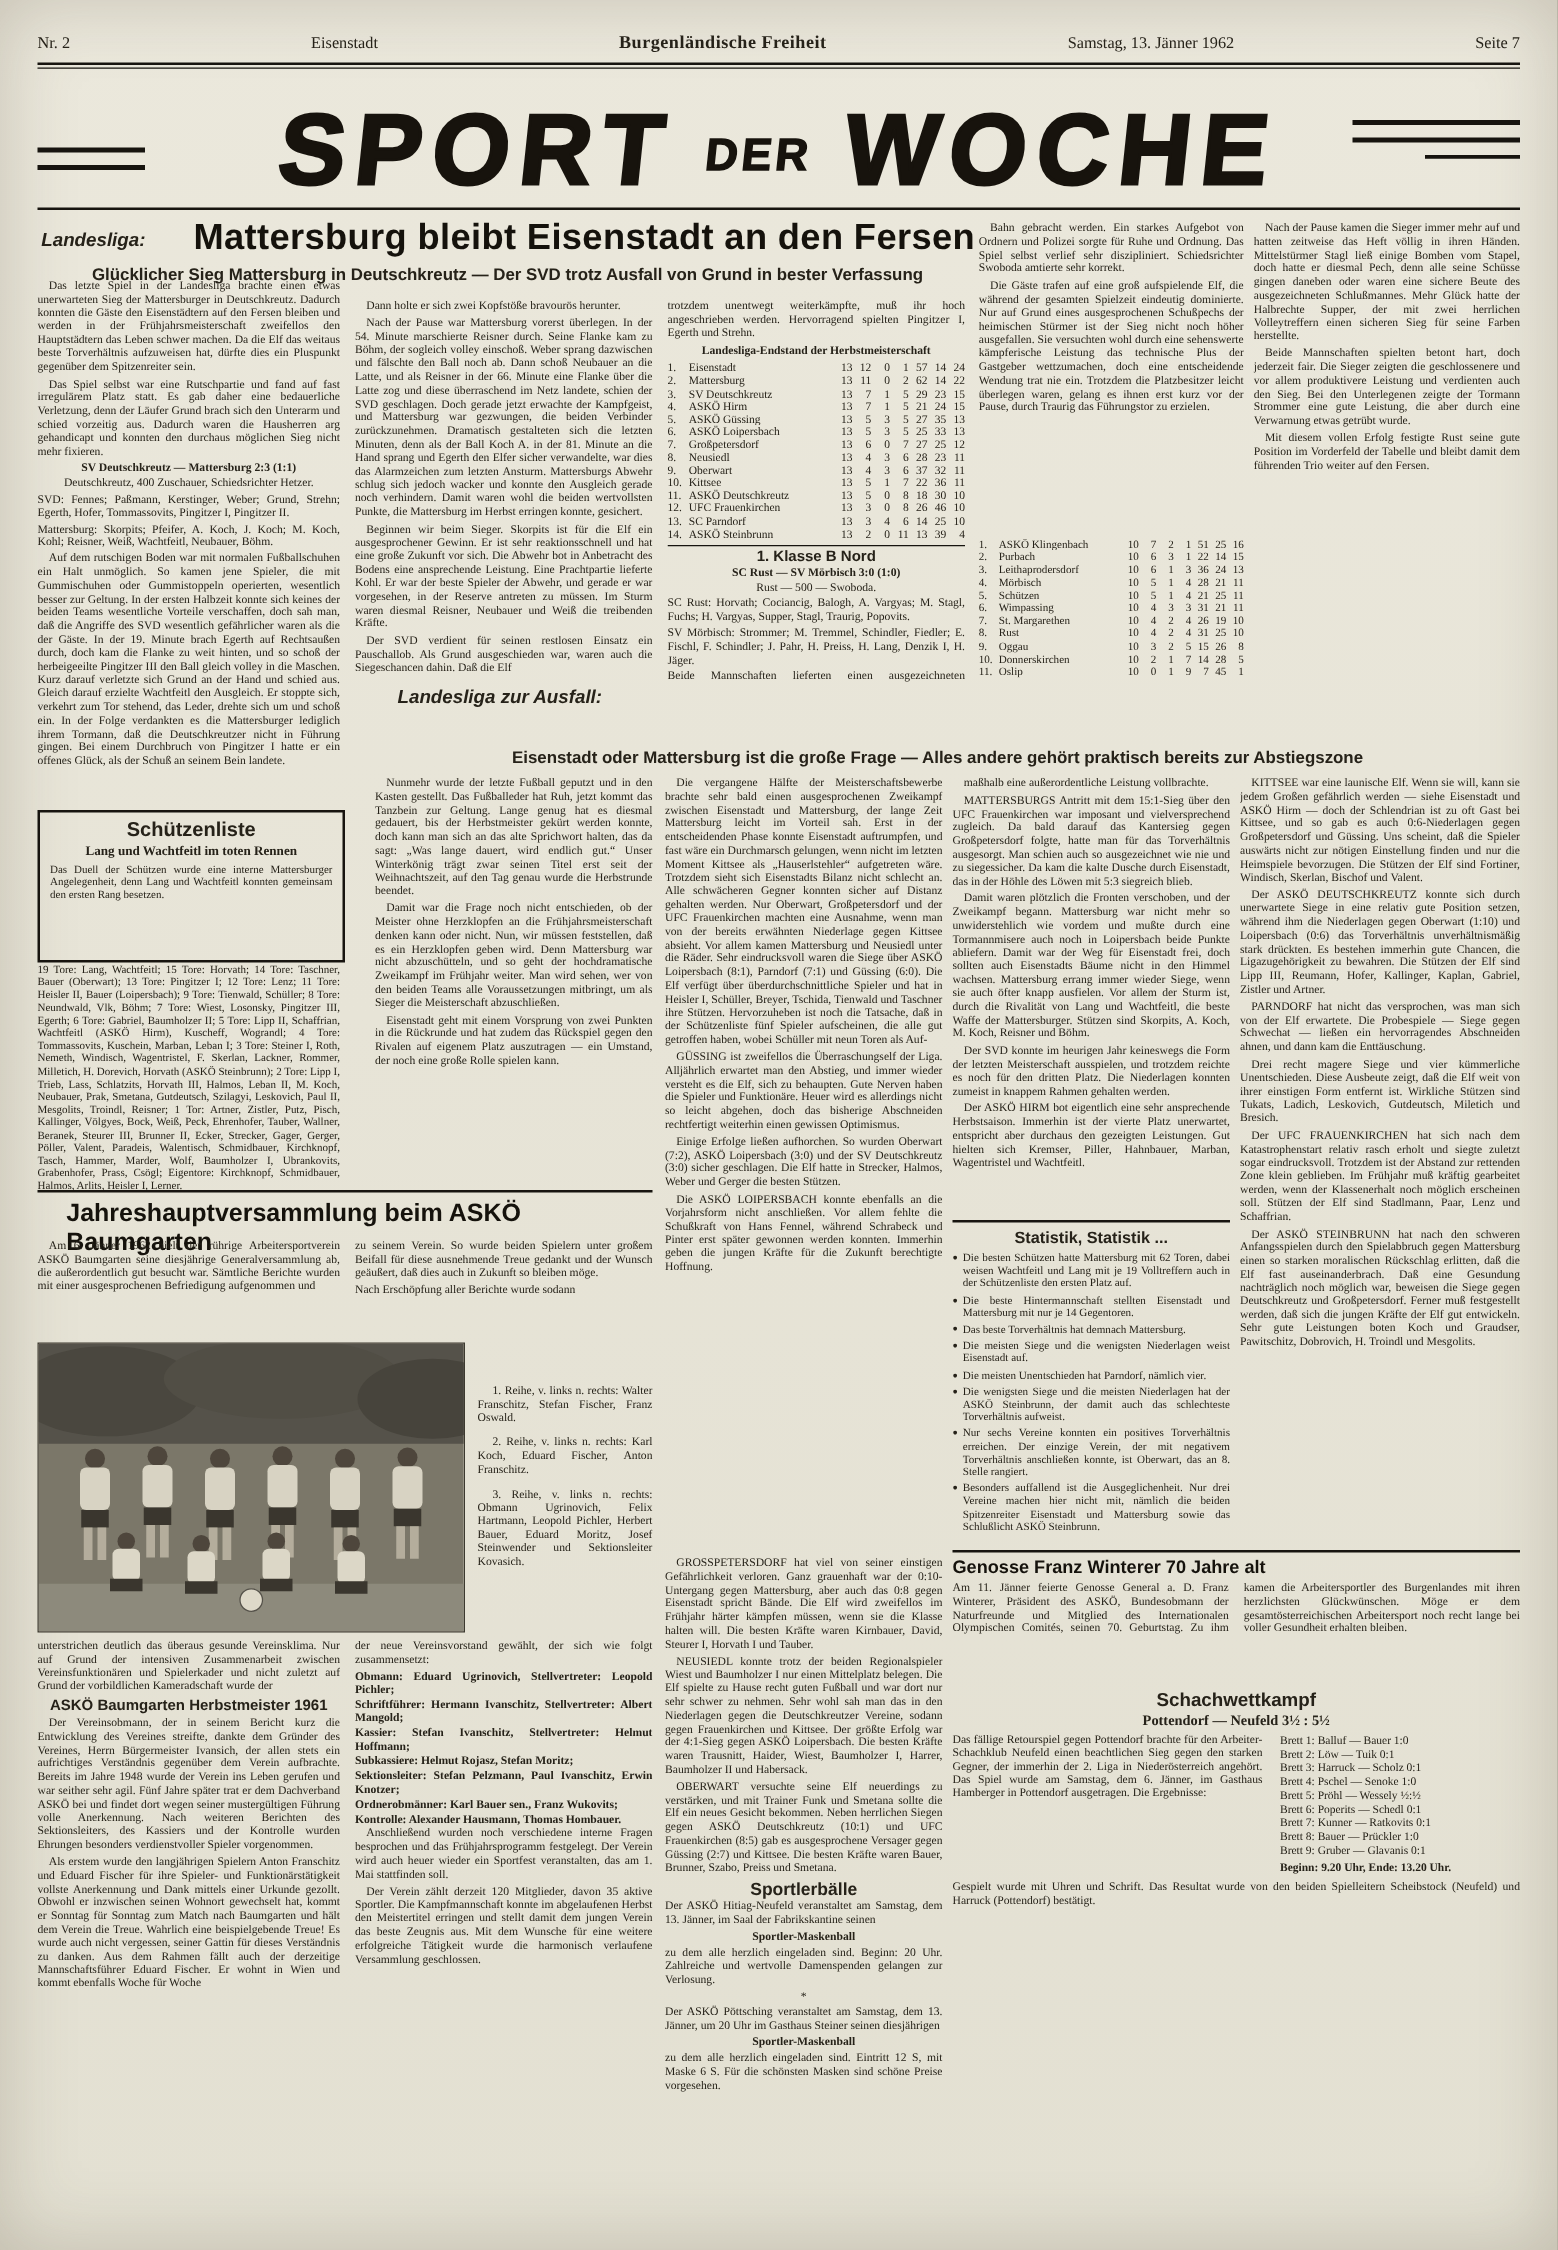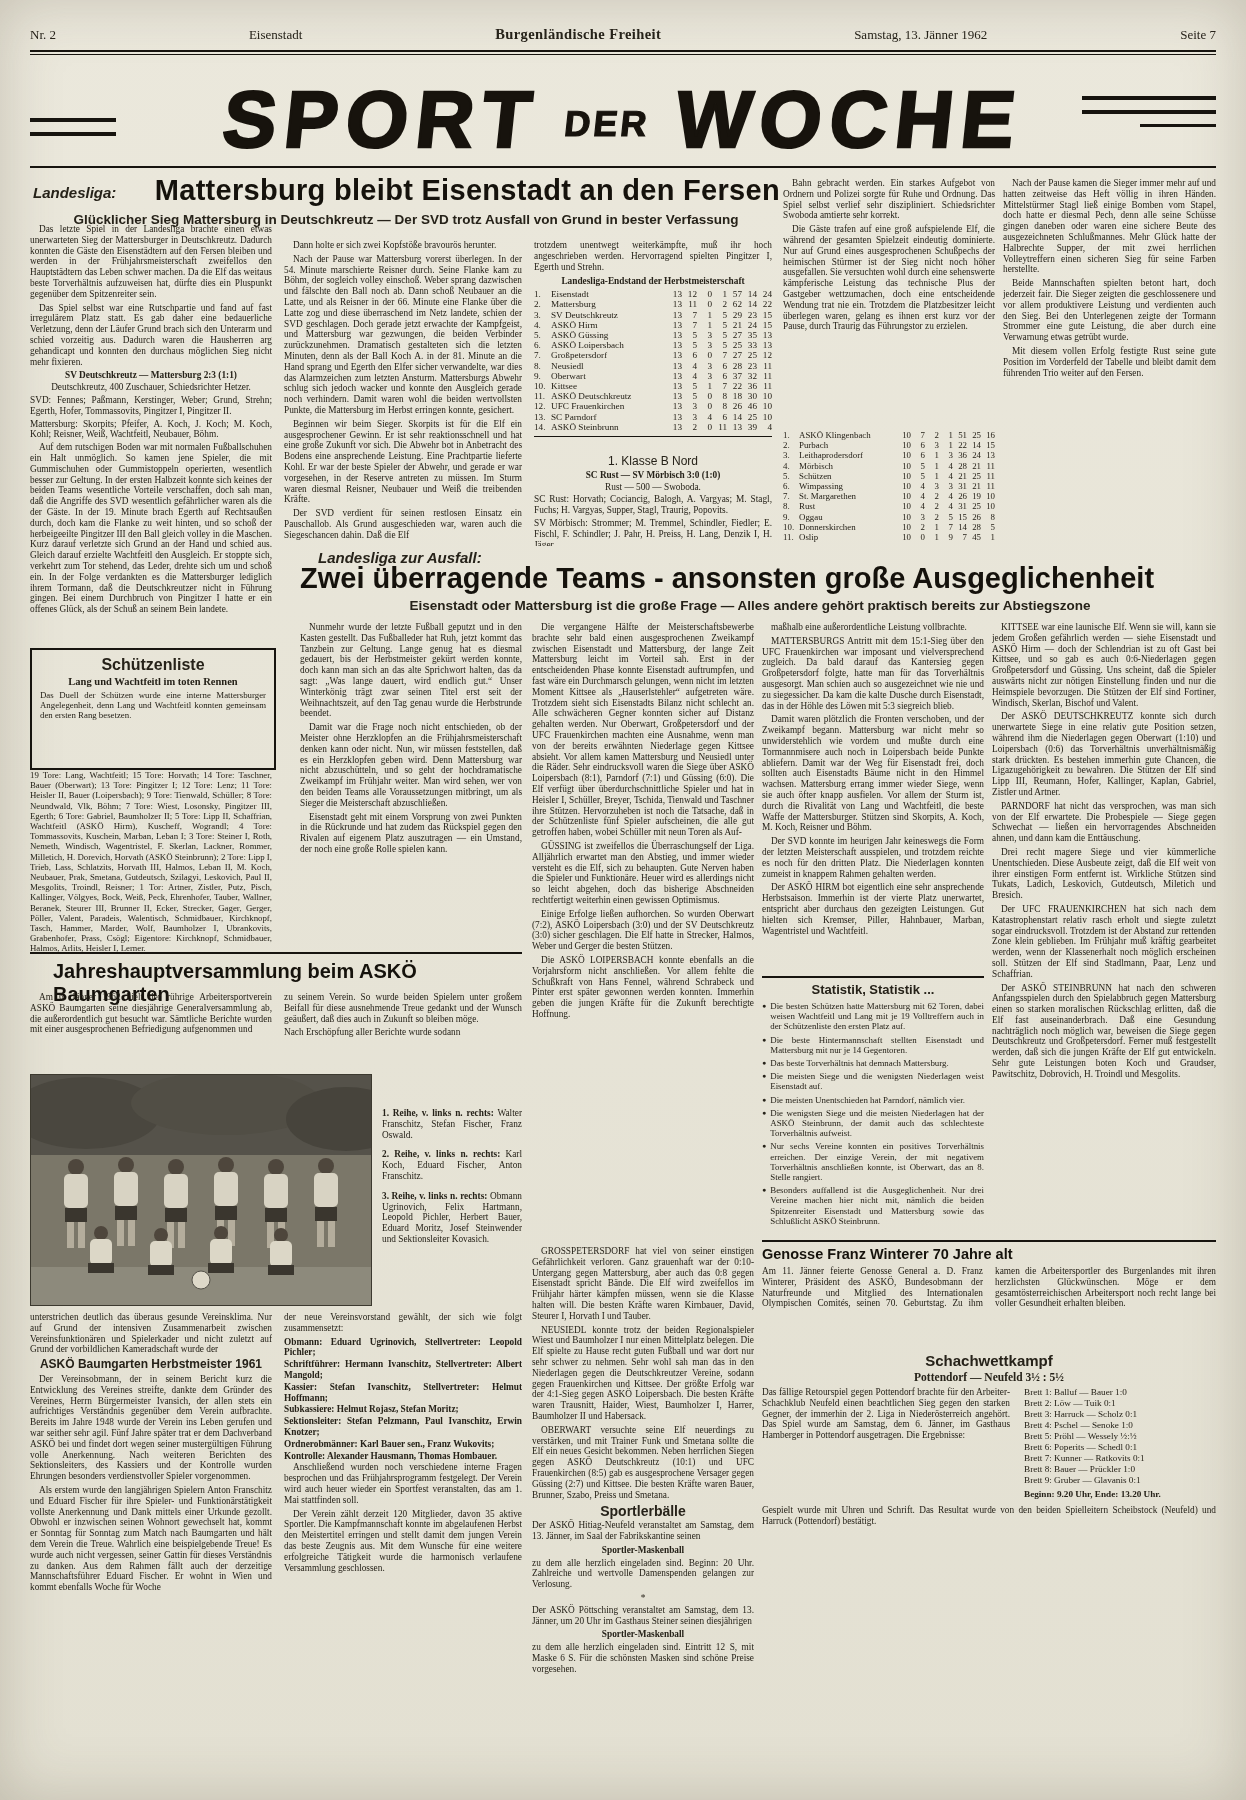--- a/index.html
+++ b/index.html
@@ -32,22 +32,22 @@
   .noind{text-indent:0;}
   .lineup{margin:0 0 2px 0;text-indent:0;}
   .match-head{margin:3px 0 1px;font-weight:bold;text-align:center;text-indent:0;}
   .match-meta{margin:0 0 2px;text-align:center;text-indent:0;}
   
   .table-title{font-weight:bold;text-align:center;font-size:9.3px;margin:4px 0 2px;}
   .trow{display:grid;grid-template-columns:17px minmax(0,1fr) repeat(7,15px);line-height:10.2px;font-size:9.2px;}
   .trow .nm{white-space:nowrap;overflow:hidden;}
   .trow .n{text-align:right;}
   .rtable .trow{font-size:8.9px;grid-template-columns:16px minmax(0,1fr) repeat(7,14px);}
-  .kb-head{border-top:1.5px solid #17140f;margin-top:4px;padding-top:19px;
-           font-family:"Liberation Sans",sans-serif;font-weight:normal;font-size:12px;text-align:center;}
+  .kb-head{border-top:1.5px solid #17140f;margin-top:4px;padding-top:3px;
+           font-family:"Liberation Sans",sans-serif;font-weight:bold;font-size:12px;text-align:center;}
   
   .sbox{border:2px solid #17140f;padding:6px 8px;}
   .sbox-title{font-family:"Liberation Sans",sans-serif;font-weight:bold;font-size:16px;text-align:center;margin-bottom:2px;}
   .sbox-sub{font-weight:bold;font-size:10.5px;text-align:center;margin-bottom:3px;}
   .slist{font-size:8.8px;line-height:10.2px;text-align:justify;overflow:hidden;}
   
   .stat{border-top:2px solid #17140f;padding-top:4px;}
   .stat-h{font-family:"Liberation Sans",sans-serif;font-weight:bold;font-size:13px;text-align:center;margin-bottom:4px;}
   .stat-item{display:flex;gap:4px;margin-bottom:3px;font-size:8.9px;line-height:10.2px;text-align:justify;}
   .stat-item .dot{font-size:7px;line-height:10px;}
@@ -55,21 +55,21 @@
   .officer{font-weight:bold;text-indent:0;margin:0 0 1px;}
   .sball-h{font-family:"Liberation Sans",sans-serif;font-weight:bold;font-size:14px;text-align:center;margin:6px 0 3px;}
   .mask{font-weight:bold;text-align:center;text-indent:0;margin:2px 0;}
   .star{text-align:center;text-indent:0;margin:1px 0;}
   .wline{border-top:2px solid #17140f;}
   .schach-h{font-family:"Liberation Sans",sans-serif;font-weight:bold;font-size:15px;text-align:center;margin:4px 0 2px;}
   .schach-m{font-weight:bold;font-size:11.5px;text-align:center;margin:0 0 4px;}
   .brett{font-size:9.2px;line-height:11px;white-space:nowrap;}
   .times{font-weight:bold;font-size:9.2px;margin-top:3px;}
   .caption-item{margin-bottom:9px;}
-  .caption-head{font-weight:bold;}
+  .caption-head{font-weight:normal;margin-left:12px;}
   .subhead2{font-family:"Liberation Sans",sans-serif;font-weight:bold;font-size:12px;text-align:center;margin:4px 0;}
   .photo-frame{border:1px solid #3c392f;}
 </style>
 </head>
 <body>
 
 <div class="page">
 
   <div class="abs hstrip" style="left:30px;top:26px;width:1186px;">
     <span>Nr. 2</span>
@@ -456,21 +456,20 @@
   </div>
 
   <div class="abs sbox" style="left:30px;top:648px;width:226px;height:106px">
     <div class="sbox-title">Schützenliste</div>
     <div class="sbox-sub">Lang und Wachtfeitl im toten Rennen</div>
     <div class="slist">Das Duell der Schützen wurde eine interne Mattersburger Angelegenheit, denn Lang und Wachtfeitl konnten gemeinsam den ersten Rang besetzen.</div>
   </div>
   <div class="abs slist" style="left:30px;top:770px;width:242px;height:186px">19 Tore: Lang, Wachtfeitl; 15 Tore: Horvath; 14 Tore: Taschner, Bauer (Oberwart); 13 Tore: Pingitzer I; 12 Tore: Lenz; 11 Tore: Heisler II, Bauer (Loipersbach); 9 Tore: Tienwald, Schüller; 8 Tore: Neundwald, Vlk, Böhm; 7 Tore: Wiest, Losonsky, Pingitzer III, Egerth; 6 Tore: Gabriel, Baumholzer II; 5 Tore: Lipp II, Schaffrian, Wachtfeitl (ASKÖ Hirm), Kuscheff, Wograndl; 4 Tore: Tommassovits, Kuschein, Marban, Leban I; 3 Tore: Steiner I, Roth, Nemeth, Windisch, Wagentristel, F. Skerlan, Lackner, Rommer, Milletich, H. Dorevich, Horvath (ASKÖ Steinbrunn); 2 Tore: Lipp I, Trieb, Lass, Schlatzits, Horvath III, Halmos, Leban II, M. Koch, Neubauer, Prak, Smetana, Gutdeutsch, Szilagyi, Leskovich, Paul II, Mesgolits, Troindl, Reisner; 1 Tor: Artner, Zistler, Putz, Pisch, Kallinger, Völgyes, Bock, Weiß, Peck, Ehrenhofer, Tauber, Wallner, Beranek, Steurer III, Brunner II, Ecker, Strecker, Gager, Gerger, Pöller, Valent, Paradeis, Walentisch, Schmidbauer, Kirchknopf, Tasch, Hammer, Marder, Wolf, Baumholzer I, Ubrankovits, Grabenhofer, Prass, Csögl; Eigentore: Kirchknopf, Schmidbauer, Halmos, Arlits, Heisler I, Lerner.</div>
 
   <div class="abs kicker" style="left:318px;top:549px;">Landesliga zur Ausfall:</div>
-  <div class="abs h-mid" style="left:300px;top:562px;width:915px;">Zwei überragende Teams - ansonsten große Ausgeglichenheit</div>
   <div class="abs subhead" style="left:300px;top:598px;width:900px;">Eisenstadt oder Mattersburg ist die große Frage — Alles andere gehört praktisch bereits zur Abstiegszone</div>
 
   <div class="abs tcol" style="left:300px;top:622px;width:222px;height:330px">
     <div>
         <p class="par">Nunmehr wurde der letzte Fußball geputzt und in den Kasten gestellt. Das Fußballeder hat Ruh, jetzt kommt das Tanzbein zur Geltung. Lange genug hat es diesmal gedauert, bis der Herbstmeister gekürt werden konnte, doch kann man sich an das alte Sprichwort halten, das da sagt: „Was lange dauert, wird endlich gut.“ Unser Winterkönig trägt zwar seinen Titel erst seit der Weihnachtszeit, auf den Tag genau wurde die Herbstrunde beendet.</p>
         <p class="par">Damit war die Frage noch nicht entschieden, ob der Meister ohne Herzklopfen an die Frühjahrsmeisterschaft denken kann oder nicht. Nun, wir müssen feststellen, daß es ein Herzklopfen geben wird. Denn Mattersburg war nicht abzuschütteln, und so geht der hochdramatische Zweikampf im Frühjahr weiter. Man wird sehen, wer von den beiden Teams alle Voraussetzungen mitbringt, um als Sieger die Meisterschaft abzuschließen.</p>
         <p class="par">Eisenstadt geht mit einem Vorsprung von zwei Punkten in die Rückrunde und hat zudem das Rückspiel gegen den Rivalen auf eigenem Platz auszutragen — ein Umstand, der noch eine große Rolle spielen kann.</p>
       </div>
   </div>
   <div class="abs tcol" style="left:532px;top:622px;width:222px;height:616px">

